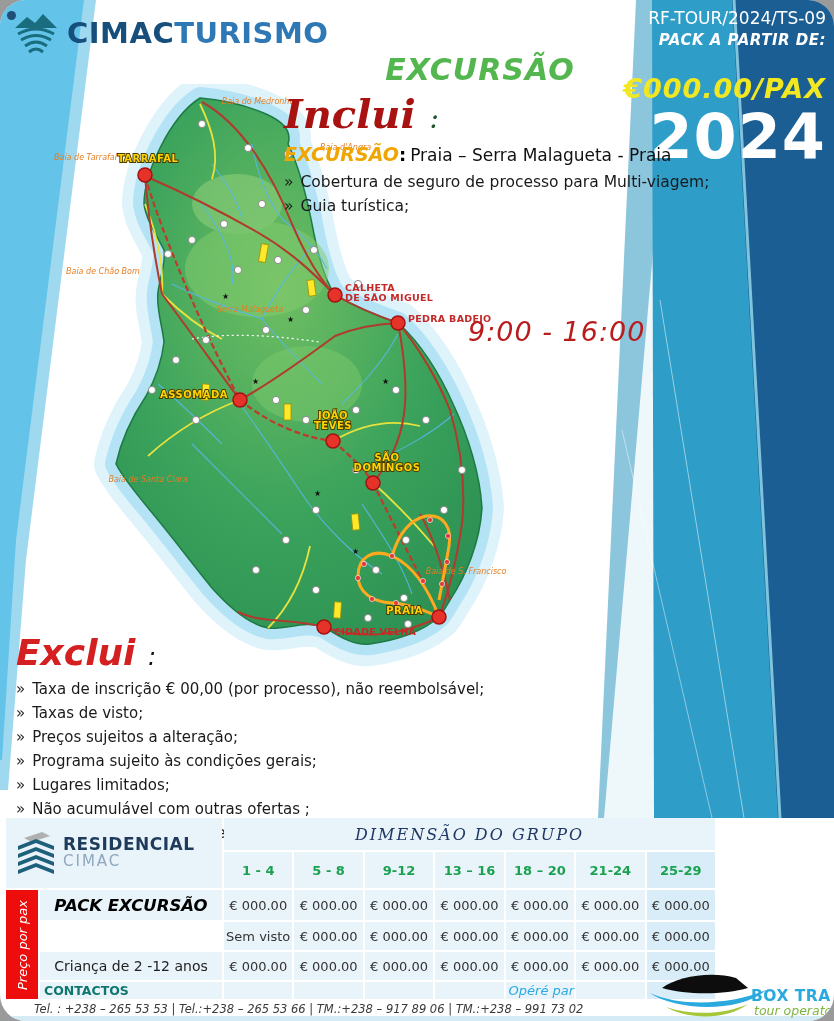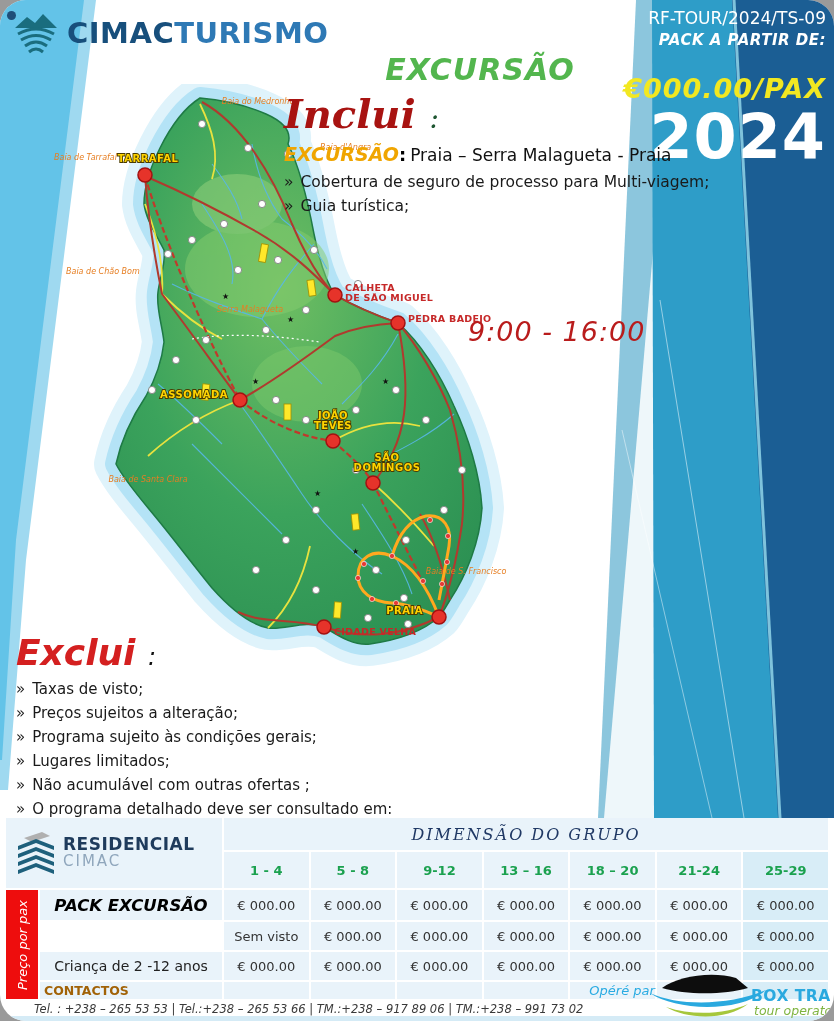--- a/index.html
+++ b/index.html
@@ -47,36 +47,36 @@
   .schedule{position:absolute;left:468px;top:316px;font-size:27px;font-style:italic;color:#b91c1c;z-index:2;letter-spacing:1px;}
 
   
   .exclui{position:absolute;left:16px;top:632px;width:580px;z-index:2;}
   .exclui h2{font-size:36px;font-style:italic;color:#D42020;margin:0 0 4px 0;font-weight:bold;}
   .exclui h2 .colon{color:#111;font-size:24px;font-weight:normal;}
   .exclui ul.blist{font-size:15px;line-height:1.6;}
   .exclui .url-em{font-style:italic;}
 
   
-  .ptable{position:absolute;left:6px;top:818px;width:822px;display:grid;
+  .ptable{position:absolute;left:6px;top:818px;width:709px;display:grid;
           grid-template-columns:32px 182px repeat(7,1fr);
           grid-template-rows:32px 36px 30px 28px 28px 17px;gap:2px;z-index:2;}
   .cell{background:#E9F3FA;display:flex;align-items:center;justify-content:center;font-size:13px;color:#333;}
   .alt{background:#D8EDF7;}
   .logo-cell{grid-column:1/3;grid-row:1/3;justify-content:flex-start;padding-left:10px;gap:7px;}
   .res-text .l1{font-size:17px;font-weight:bold;color:#1F3B5C;letter-spacing:.5px;line-height:1;}
   .res-text .l2{font-size:15px;color:#8FA6BC;letter-spacing:2px;line-height:1.1;}
   .dim-cell{grid-column:3/10;grid-row:1;font-family:"DejaVu Serif","Liberation Serif",serif;font-style:italic;
             color:#1F3864;font-size:16px;letter-spacing:2px;}
   .col-head{font-weight:bold;color:#1BA14F;font-size:13px;}
   .red-strip{grid-column:1;grid-row:3/7;background:#EE0D0D;color:#fff;font-style:italic;
              writing-mode:vertical-rl;transform:rotate(180deg);display:flex;align-items:center;justify-content:center;font-size:13px;}
   .plabel{font-size:14px;color:#222;}
   .pack-label{font-weight:bold;font-style:italic;font-size:16.5px;color:#000;}
-  .contactos-cell{grid-column:2;grid-row:6;justify-content:flex-start;padding-left:4px;color:#a16207;font-size:12.5px;font-weight:bold;}
+  .contactos-cell{grid-column:2;grid-row:6;justify-content:flex-start;padding-left:4px;color:#0f766e;font-size:12.5px;font-weight:bold;}
   .opere-cell{grid-column:7;grid-row:6;color:#29ABE2;font-style:italic;font-size:13px;justify-content:flex-end;}
 
   .phones{position:absolute;left:34px;top:1002px;font-size:11.5px;font-style:italic;color:#3a3a3a;z-index:2;white-space:nowrap;}
   .bottom-band{position:absolute;left:0;top:1016px;width:100%;height:5px;background:#D5EBF6;z-index:2;}
   .boxtravel{position:absolute;left:648px;top:966px;width:182px;height:54px;z-index:5;}
 </style>
 </head>
 <body>
 
 <div class="page">
@@ -291,20 +291,21 @@
         <li><span class="b">»</span><span>Cobertura de seguro de processo para Multi-viagem;</span></li>
         <li><span class="b">»</span><span>Guia turística;</span></li>
       </ul>
   </div>
 
   <div class="schedule">9:00 - 16:00</div>
 
   <div class="exclui">
     <h2><span>Exclui</span> <span class="colon">:</span></h2>
     <ul class="blist" id="exclui-items">
+        <li><span class="b">»</span><span>Taxa de inscrição €  00,00 (por processo), não reembolsável;</span></li>
         <li><span class="b">»</span><span>Taxas de visto;</span></li>
         <li><span class="b">»</span><span>Preços sujeitos a alteração;</span></li>
         <li><span class="b">»</span><span>Programa sujeito às condições gerais;</span></li>
         <li><span class="b">»</span><span>Lugares limitados;</span></li>
         <li><span class="b">»</span><span>Não acumulável com outras ofertas ;</span></li>
         <li><span class="b">»</span><span>O programa detalhado deve ser consultado em: </span><em class="url-em">www.residencialcimac.com</em></li>
       </ul>
   </div>
 
   <div class="ptable" id="ptable">

